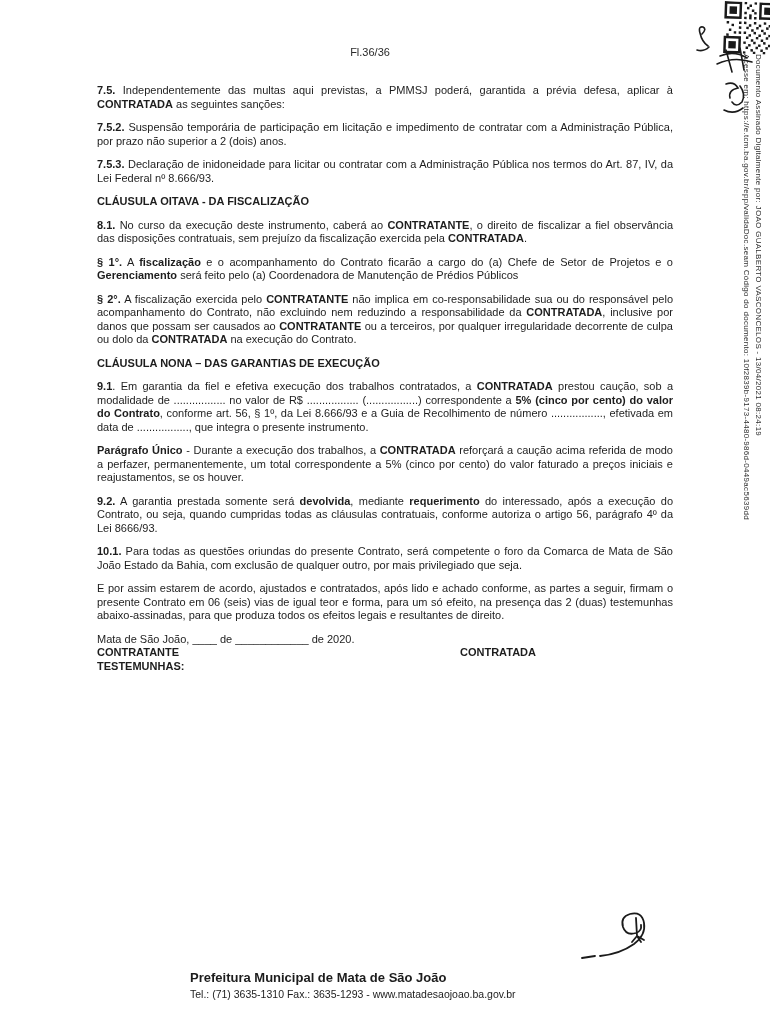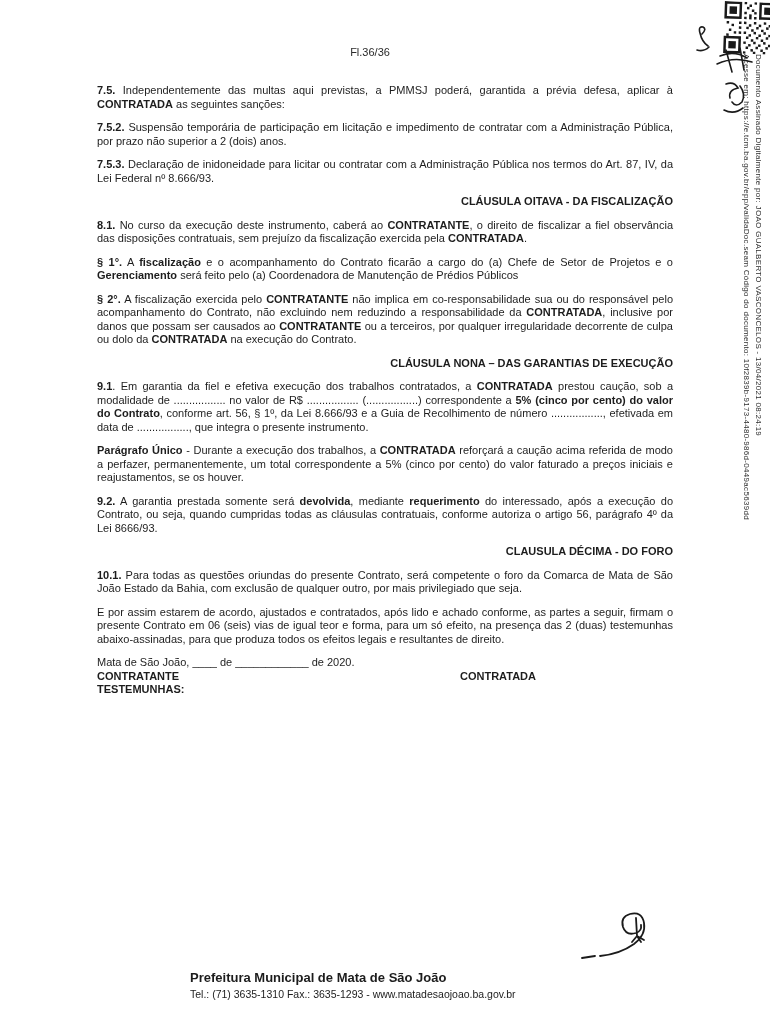--- a/index.html
+++ b/index.html
@@ -11,21 +11,21 @@
   .page-header {
     position:absolute; top:46px; left:0; width:740px; text-align:center;
     font-size:11px; color:#2a2a2a;
   }
   .content {
     position:absolute; top:84px; left:97px; width:576px;
     font-size:11px; line-height:13.5px; text-align:justify;
   }
   .para { margin:0 0 10px 0; }
   .para b { font-weight:bold; }
-  .heading { font-weight:bold; text-align:right; }
+  .heading { font-weight:bold; text-align:left; }
   .date-line { line-height:13.5px; }
   .sig-row { position:relative; height:13.5px; }
   .lbl-bold { font-weight:bold; }
   .contratada-pos { position:absolute; left:363px; top:0; }
   .footer {
     position:absolute; left:190px; top:970px; line-height:16px; color:#1c1c1c;
   }
   .footer-org { font-weight:bold; font-size:13px; }
   .footer-line { font-size:10.5px; }
   .vtext {
@@ -51,21 +51,20 @@
         <p class="para"><b>7.5.2.</b><span> Suspensão temporária de participação em licitação e impedimento de contratar com a Administração Pública, por prazo não superior a 2 (dois) anos.</span></p>
         <p class="para"><b>7.5.3.</b><span> Declaração de inidoneidade para licitar ou contratar com a Administração Pública nos termos do Art. 87, IV, da Lei Federal nº 8.666/93.</span></p>
         <p class="para heading"><b>CLÁUSULA OITAVA - DA FISCALIZAÇÃO</b></p>
         <p class="para"><b>8.1.</b><span> No curso da execução deste instrumento, caberá ao </span><b>CONTRATANTE</b><span>, o direito de fiscalizar a fiel observância das disposições contratuais, sem prejuízo da fiscalização exercida pela </span><b>CONTRATADA</b><span>.</span></p>
         <p class="para"><b>§ 1°.</b><span> A </span><b>fiscalização</b><span> e o acompanhamento do Contrato ficarão a cargo do (a) Chefe de Setor de Projetos e o </span><b>Gerenciamento</b><span> será feito pelo (a) Coordenadora de Manutenção de Prédios Públicos</span></p>
         <p class="para"><b>§ 2°.</b><span> A fiscalização exercida pelo </span><b>CONTRATANTE</b><span> não implica em co-responsabilidade sua ou do responsável pelo acompanhamento do Contrato, não excluindo nem reduzindo a responsabilidade da </span><b>CONTRATADA</b><span>, inclusive por danos que possam ser causados ao </span><b>CONTRATANTE</b><span> ou a terceiros, por qualquer irregularidade decorrente de culpa ou dolo da </span><b>CONTRATADA</b><span> na execução do Contrato.</span></p>
         <p class="para heading"><b>CLÁUSULA NONA – DAS GARANTIAS DE EXECUÇÃO</b></p>
         <p class="para"><b>9.1</b><span>. Em garantia da fiel e efetiva execução dos trabalhos contratados, a </span><b>CONTRATADA</b><span> prestou caução, sob a modalidade de ................. no valor de R$ ................. (.................) correspondente a </span><b>5% (cinco por cento) do valor do Contrato</b><span>, conforme art. 56, § 1º, da Lei 8.666/93 e a Guia de Recolhimento de número ................., efetivada em data de ................., que integra o presente instrumento.</span></p>
         <p class="para"><b>Parágrafo Único</b><span> - Durante a execução dos trabalhos, a </span><b>CONTRATADA</b><span> reforçará a caução acima referida de modo a perfazer, permanentemente, um total correspondente a 5% (cinco por cento) do valor faturado a preços iniciais e reajustamentos, se os houver.</span></p>
         <p class="para"><b>9.2.</b><span> A garantia prestada somente será </span><b>devolvida</b><span>, mediante </span><b>requerimento</b><span> do interessado, após a execução do Contrato, ou seja, quando cumpridas todas as cláusulas contratuais, conforme autoriza o artigo 56, parágrafo 4º da Lei 8666/93.</span></p>
-        <p class="para heading"><b>CLAUSULA DÉCIMA - DO FORO</b></p>
         <p class="para"><b>10.1.</b><span> Para todas as questões oriundas do presente Contrato, será competente o foro da Comarca de Mata de São João Estado da Bahia, com exclusão de qualquer outro, por mais privilegiado que seja.</span></p>
         <p class="para"><span>E por assim estarem de acordo, ajustados e contratados, após lido e achado conforme, as partes a seguir, firmam o presente Contrato em 06 (seis) vias de igual teor e forma, para um só efeito, na presença das 2 (duas) testemunhas abaixo-assinadas, para que produza todos os efeitos legais e resultantes de direito.</span></p>
       </div>
 
     <div class="date-line">Mata de São João, ____ de ____________ de 2020.</div>
     <div class="sig-row">
       <span class="lbl-bold">CONTRATANTE</span>
       <span class="lbl-bold contratada-pos">CONTRATADA</span>
     </div>
     <div class="lbl-bold">TESTEMUNHAS:</div>

